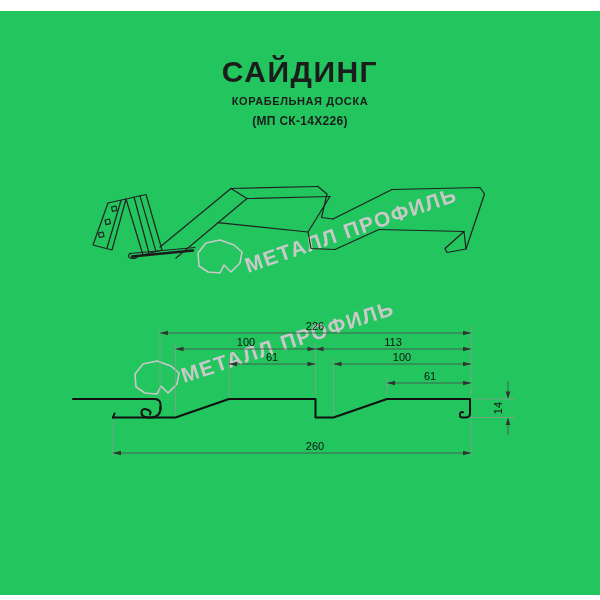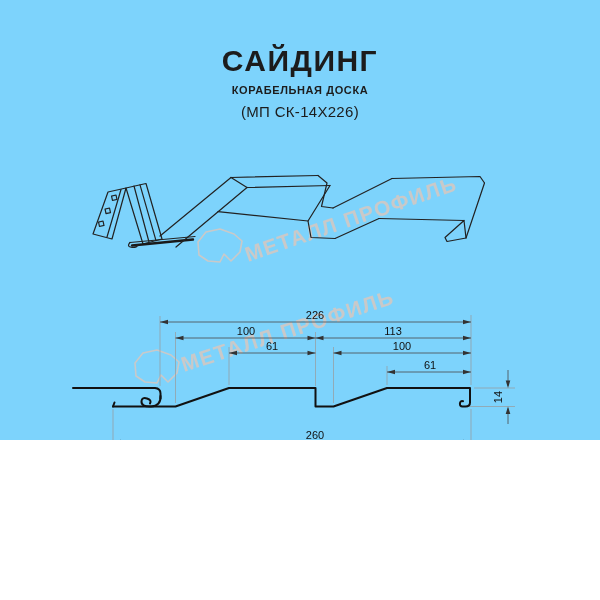--- a/index.html
+++ b/index.html
@@ -1,21 +1,21 @@
 <!DOCTYPE html>
 <html><head>
 <meta charset="utf-8">
 <style>
   html,body{margin:0;padding:0;background:#ffffff;}
-  .page{position:relative;width:600px;height:440px;background:#7dd3fc;overflow:hidden;
-        font-family:"Liberation Sans", sans-serif;}
+  .page{position:relative;width:600px;height:584px;background:#22c55e;overflow:hidden;
+        font-family:"Liberation Sans", sans-serif;margin-top:11px;}
   .hdr{position:absolute;left:0;width:600px;text-align:center;color:#1c1c1c;}
   .title{top:44px;font-size:30px;font-weight:800;letter-spacing:1.5px;}
   .subtitle{top:84px;font-size:11px;font-weight:700;letter-spacing:0.6px;}
-  .model{top:103px;font-size:15px;font-weight:400;letter-spacing:0.3px;}
+  .model{top:103px;font-size:12px;font-weight:700;letter-spacing:0.3px;}
   .footer{position:absolute;left:0;top:526px;width:600px;text-align:center;
           font-size:14px;font-weight:700;letter-spacing:0.4px;color:#262626;}
   svg{position:absolute;left:0;top:0;}
   .wm-text{font-family:"Liberation Sans",sans-serif;font-weight:700;font-size:21px;
            letter-spacing:1.5px;fill:#c9c9c9;}
   .wm-logo{fill:none;stroke:#c9c9c9;stroke-width:1.6;stroke-linejoin:round;}
   .sketch{fill:none;stroke:#222222;stroke-width:1.2;stroke-linejoin:round;stroke-linecap:round;}
   .sketch-thick{fill:none;stroke:#1a1a1a;stroke-width:2.4;stroke-linecap:round;}
   .profile{fill:none;stroke:#111111;stroke-width:2;stroke-linejoin:round;stroke-linecap:round;}
   .ext{stroke:#9a9a9a;stroke-width:0.7;fill:none;}

